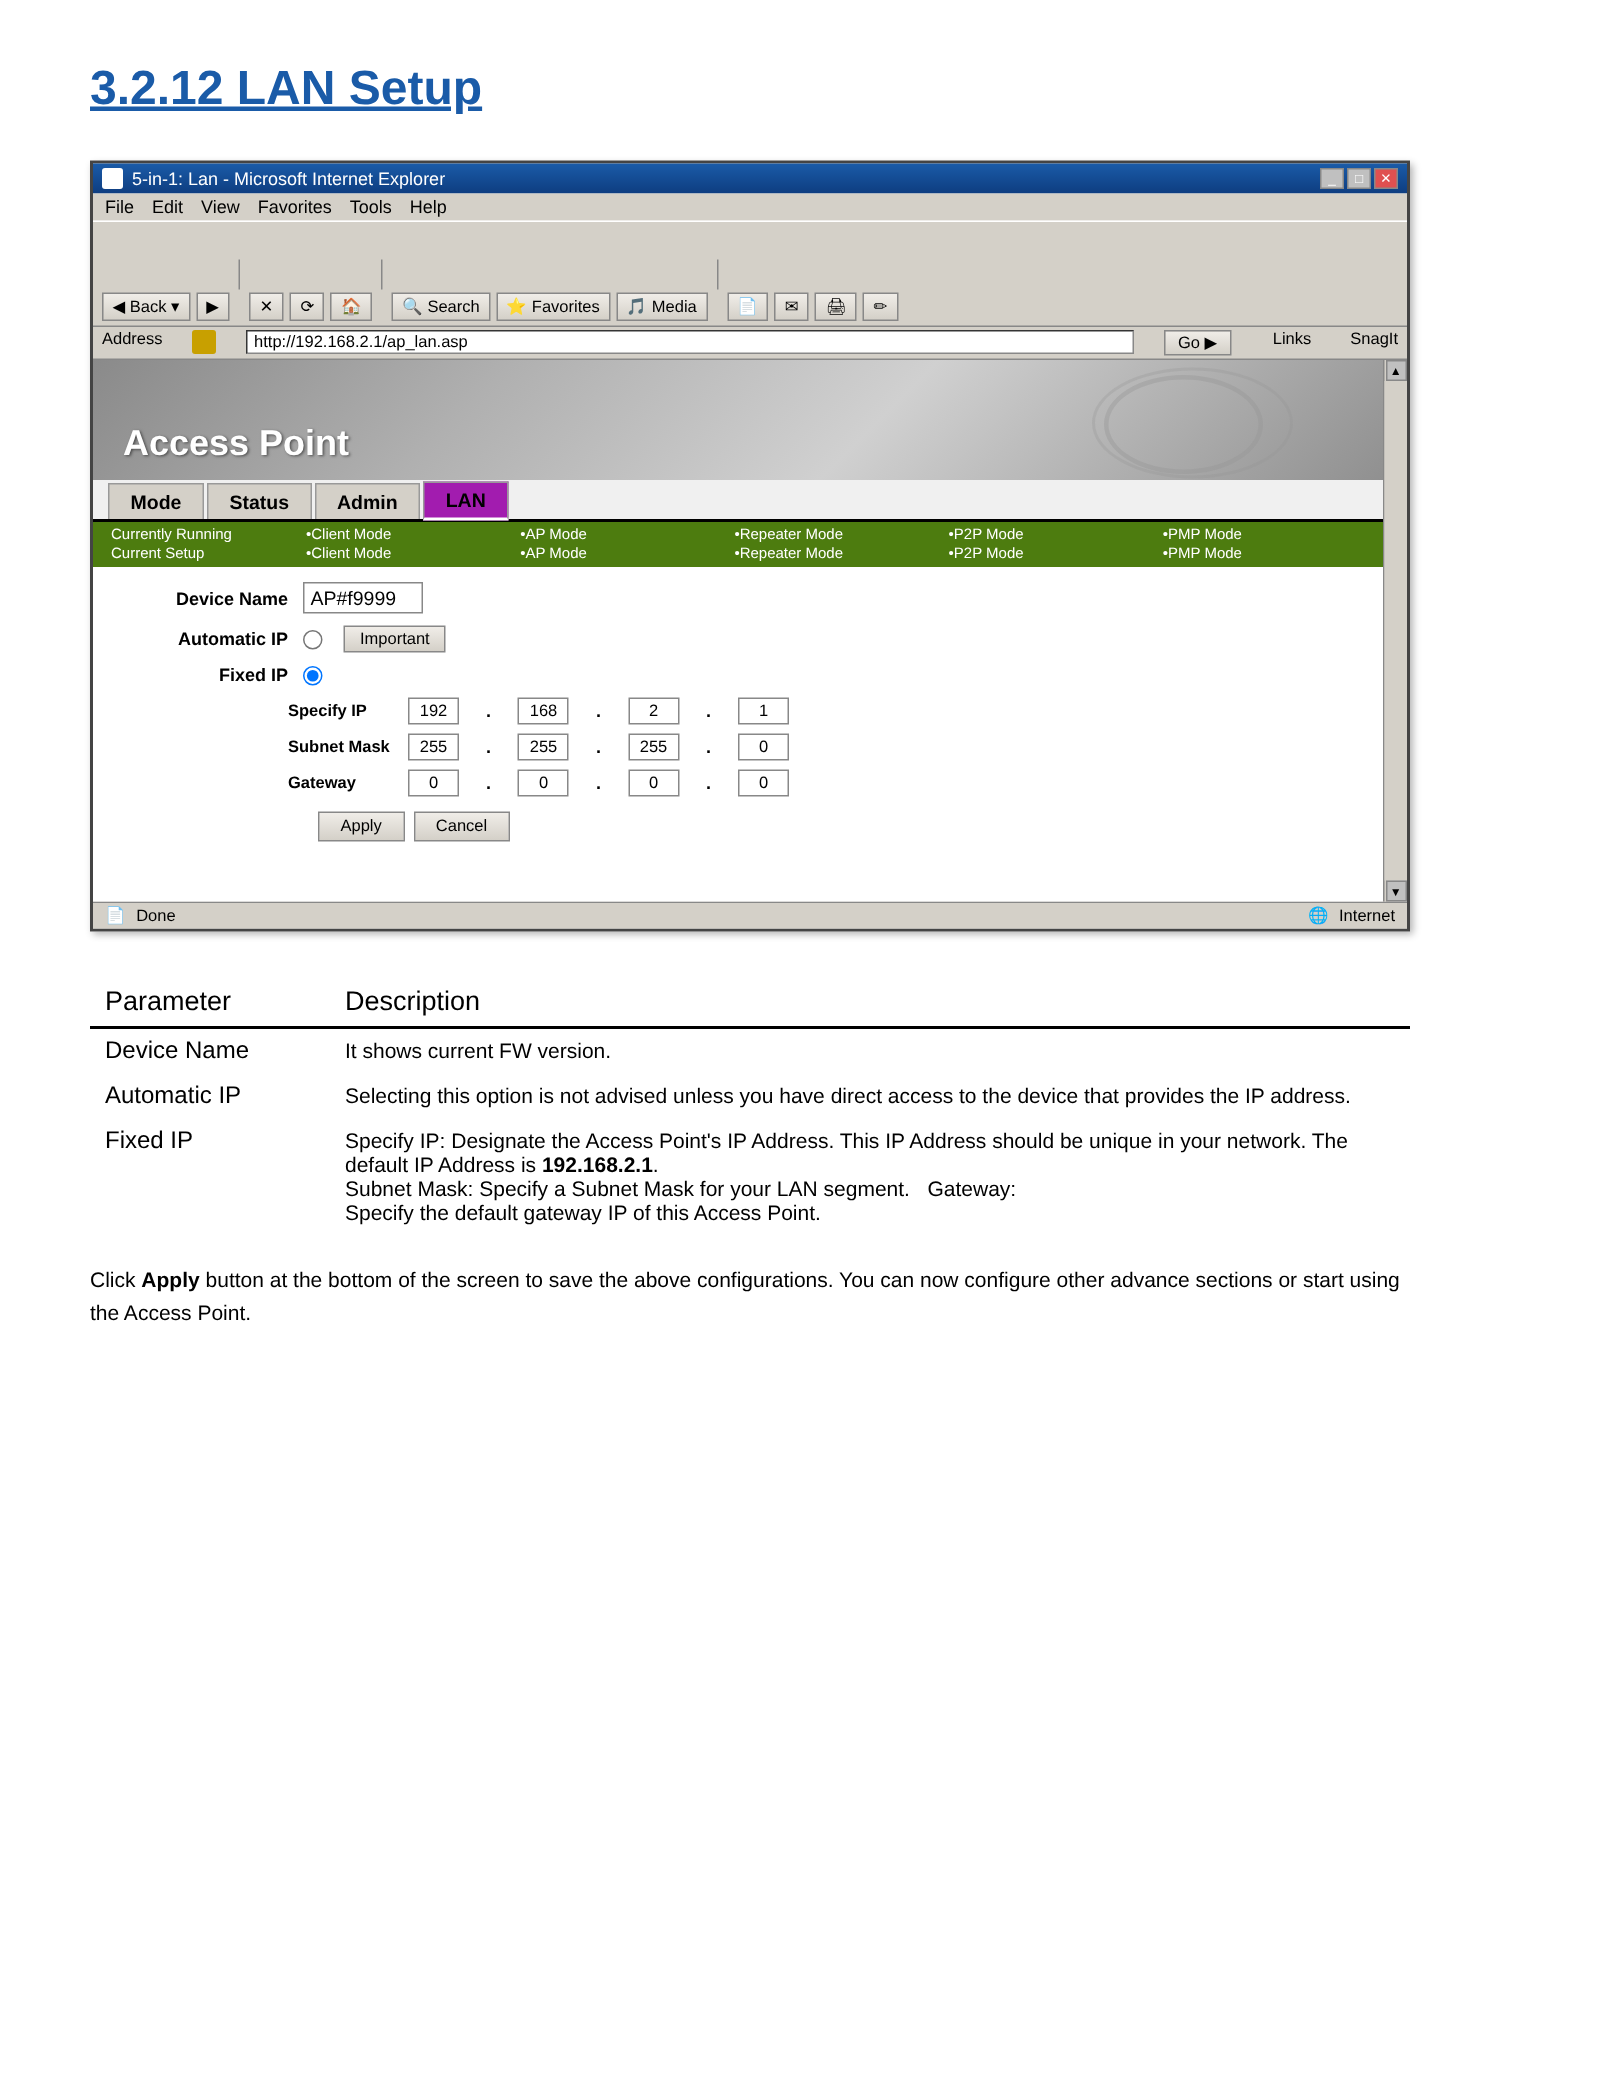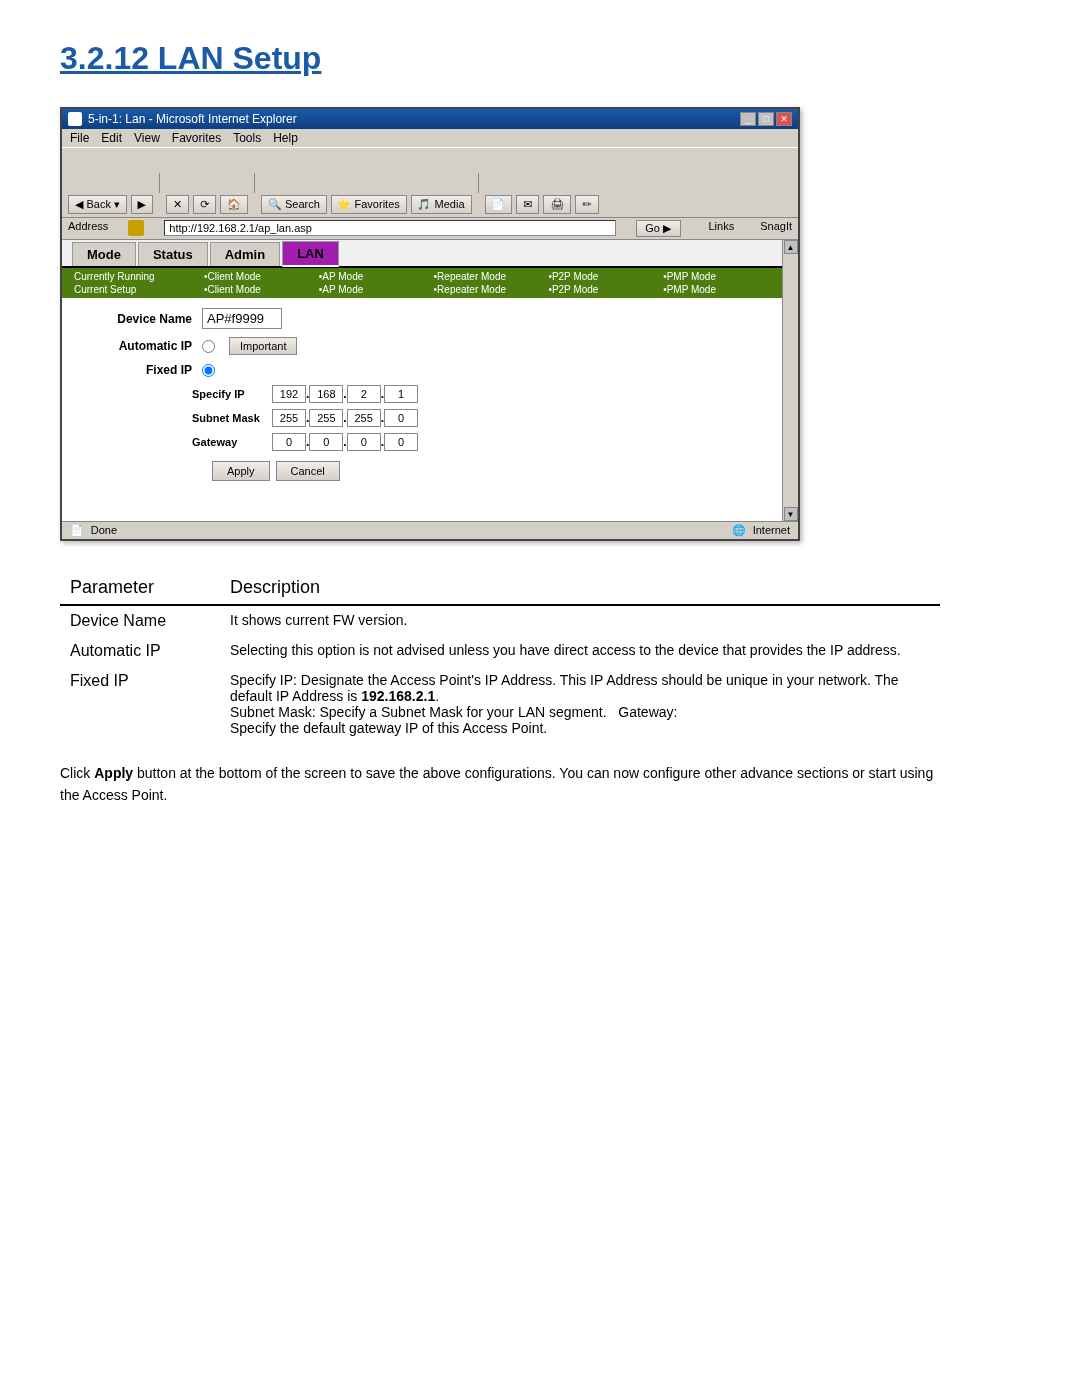--- a/index.html
+++ b/index.html
@@ -17,21 +17,21 @@
       font-size: 32px;
       font-weight: bold;
       color: #1a5ba8;
       text-decoration: underline;
       margin-bottom: 30px;
     }
 
     
     .browser-window {
       border: 2px solid #444;
-      width: 740px;
+      width: 880px;
       margin-bottom: 30px;
       background: #fff;
       box-shadow: 2px 2px 5px rgba(0,0,0,0.3);
     }
     .browser-titlebar {
       background: linear-gradient(to bottom, #1a5ba8, #0e3d80);
       color: #fff;
       font-size: 12px;
       padding: 3px 6px;
       display: flex;
@@ -256,21 +256,21 @@
       background: linear-gradient(to bottom, #f0ede8, #d4d0c8);
       border: 1px solid #888;
       padding: 2px 10px;
       font-size: 11px;
       cursor: pointer;
       margin-left: 10px;
     }
     .ip-group {
       display: flex;
       align-items: center;
-      gap: 0;
+      gap: 18px;
     }
     .ip-input {
       border: 1px solid #888;
       padding: 2px 3px;
       font-size: 11px;
       width: 34px;
       text-align: center;
     }
     .ip-dot { font-size: 12px; font-weight: bold; }
 
@@ -399,20 +399,23 @@
         <span>Go</span> ▶
       </button>
     </div>
     <span style="font-size:11px;margin-left:8px;">Links</span>
     <span style="font-size:11px;margin-left:6px;">SnagIt</span>
   </div>
 
   <div class="browser-content">
     <div class="browser-main">
 
+      <div class="ap-header">
+        <span class="ap-header-title">Access Point</span>
+      </div>
 
       <div class="nav-tabs">
         <div class="nav-tab">Mode</div>
         <div class="nav-tab">Status</div>
         <div class="nav-tab">Admin</div>
         <div class="nav-tab active">LAN</div>
       </div>
 
       <div class="status-grid">
         <span class="status-cell">Currently Running</span>

